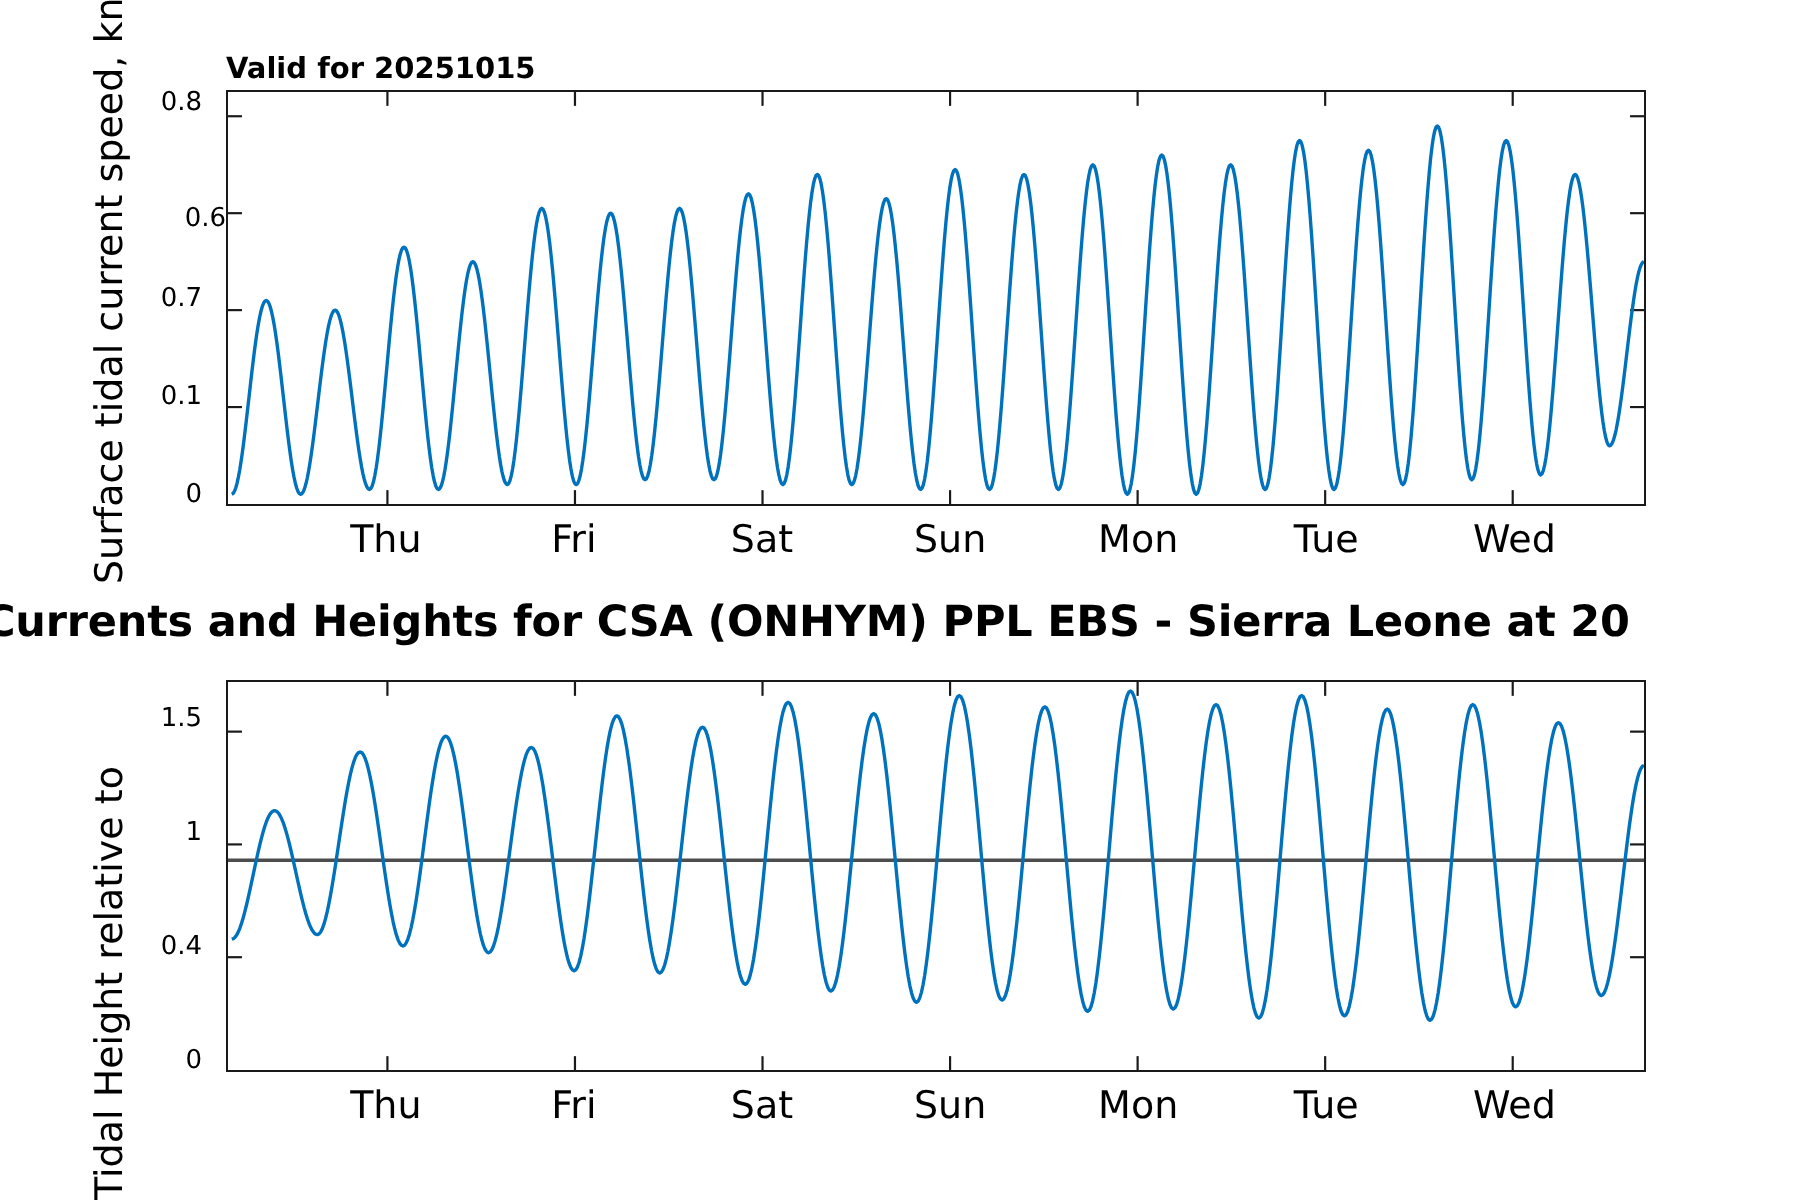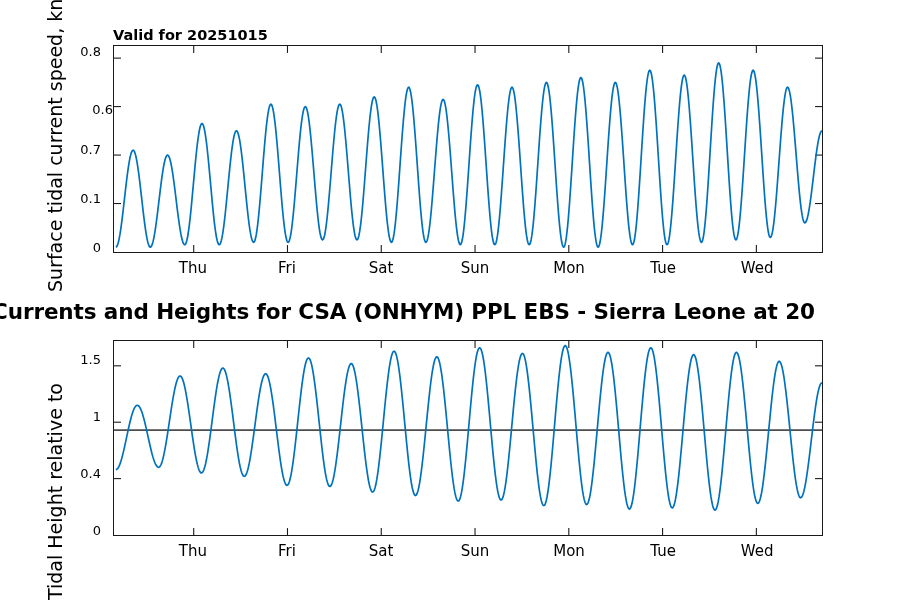--- a/index.html
+++ b/index.html
@@ -84,21 +84,21 @@
   
   .ytick {
     position: absolute;
     font-size: 13px;
     text-align: right;
     white-space: nowrap;
     color: #000;
   }
   .xtick {
     position: absolute;
-    font-size: 15px;
+    font-size: 19px;
     text-align: center;
     white-space: nowrap;
     color: #000;
   }
   .tickcol-y { position: absolute; width: 0; height: 0; }
 </style>
 </head>
 <body>
 
 <div class="figure">

